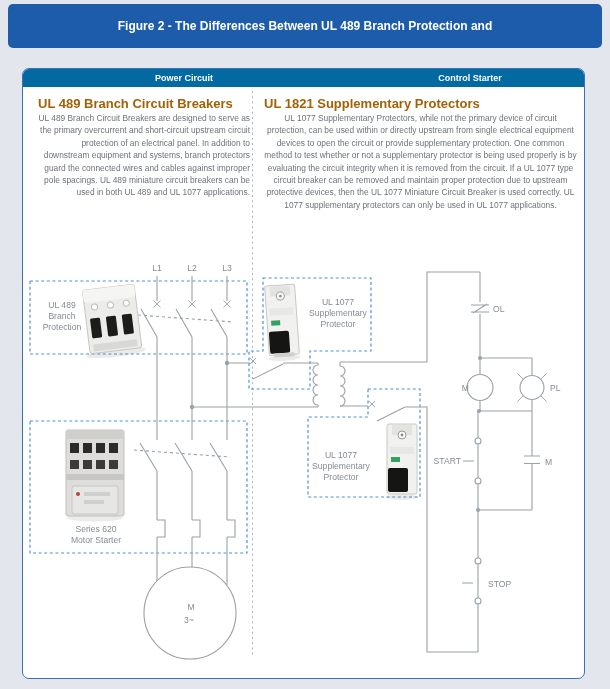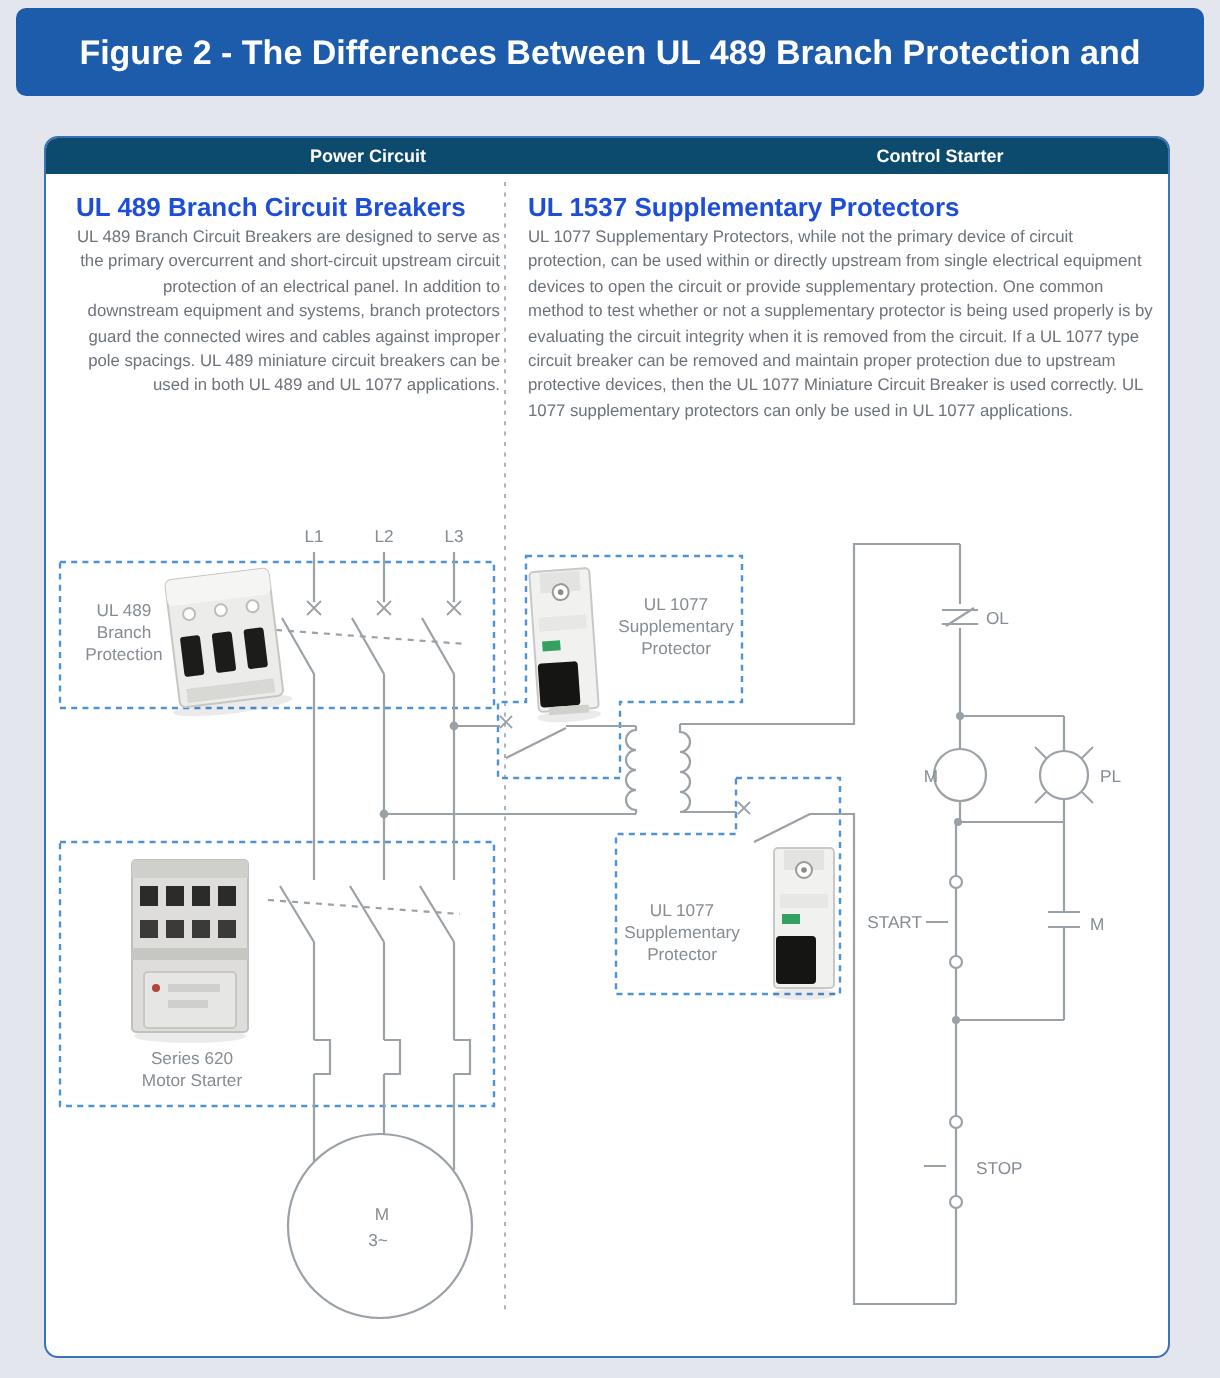--- a/index.html
+++ b/index.html
@@ -6,69 +6,69 @@
   body{
     width:610px;height:689px;position:relative;
     background:#e4e6ee;
     font-family:"Liberation Sans", sans-serif;
     overflow:hidden;
   }
   .title-bar{
     position:absolute;left:8px;top:4px;width:594px;height:44px;
     background:#1d5cab;border-radius:5px;
     display:flex;flex-direction:column;align-items:center;justify-content:center;
-    color:#fff;font-weight:bold;font-size:17px;line-height:15px;text-align:center;
+    color:#fff;font-weight:bold;font-size:12px;line-height:15px;text-align:center;
   }
   .panel{
     position:absolute;left:22px;top:68px;width:563px;height:611px;
     background:#ffffff;border:1.5px solid #3a72b4;border-radius:7px;
     box-sizing:border-box;overflow:hidden;
   }
   .col-header-bar{
     position:absolute;left:0;top:0;width:100%;height:18px;
-    background:#0c4a6e;
+    background:#0369a1;
   }
   .col-header{
     position:absolute;top:0;height:18px;line-height:18px;
     color:#fff;font-weight:bold;font-size:9px;transform:translateX(-50%);
     white-space:nowrap;
   }
   .col-header.power{left:161px;}
   .col-header.control{left:447px;}
   .section-heading{
-    position:absolute;font-weight:bold;font-size:13px;color:#1d4ed8;
+    position:absolute;font-weight:bold;font-size:13px;color:#a16207;
     white-space:nowrap;z-index:2;
   }
   .section-body{
     position:absolute;font-size:8.4px;line-height:12.4px;color:#6d737a;z-index:2;
   }
   #heading-left{left:38px;top:96px;}
   #heading-right{left:264px;top:96px;}
   #body-left{left:38px;top:112px;width:212px;text-align:right;}
-  #body-right{left:264px;top:112px;width:313px;}
+  #body-right{left:264px;top:112px;width:313px;text-align:center;}
   svg.diagram{position:absolute;left:0;top:0;z-index:3;}
   svg text{font-family:"Liberation Sans", sans-serif;font-size:8.6px;fill:#858c93;}
 </style>
 </head>
 <body>
 
 <div class="title-bar">
   <div>Figure 2 - The Differences Between UL 489 Branch Protection and</div>
 </div>
 
 <div class="panel">
   <div class="col-header-bar">
     <span class="col-header power">Power Circuit</span>
     <span class="col-header control">Control Starter</span>
   </div>
 </div>
 
 <div id="heading-left" class="section-heading">UL 489 Branch Circuit Breakers</div>
 <div id="body-left" class="section-body">UL 489 Branch Circuit Breakers are designed to serve as the primary overcurrent and short-circuit upstream circuit protection of an electrical panel. In addition to downstream equipment and systems, branch protectors guard the connected wires and cables against improper pole spacings. UL 489 miniature circuit breakers can be used in both UL 489 and UL 1077 applications.</div>
-<div id="heading-right" class="section-heading">UL 1537 Supplementary Protectors</div>
+<div id="heading-right" class="section-heading">UL 1821 Supplementary Protectors</div>
 <div id="body-right" class="section-body">UL 1077 Supplementary Protectors, while not the primary device of circuit protection, can be used within or directly upstream from single electrical equipment devices to open the circuit or provide supplementary protection. One common method to test whether or not a supplementary protector is being used properly is by evaluating the circuit integrity when it is removed from the circuit. If a UL 1077 type circuit breaker can be removed and maintain proper protection due to upstream protective devices, then the UL 1077 Miniature Circuit Breaker is used correctly. UL 1077 supplementary protectors can only be used in UL 1077 applications.</div>
 
 <svg class="diagram" width="610" height="689" viewBox="0 0 610 689">
 
   <path d="M252.5,91 V657" stroke="#aab4bf" stroke-width="1" fill="none" stroke-dasharray="2,3.2"></path>
 
   <g stroke="#4f93d2" stroke-width="1.2" fill="none" stroke-dasharray="3,2.6">
     <rect x="30" y="281" width="217" height="73"></rect>
     <rect x="30" y="421" width="217" height="132"></rect>
     <path d="M263,278 H371 V351 H310 V389 H249 V351 H263 Z"></path>

